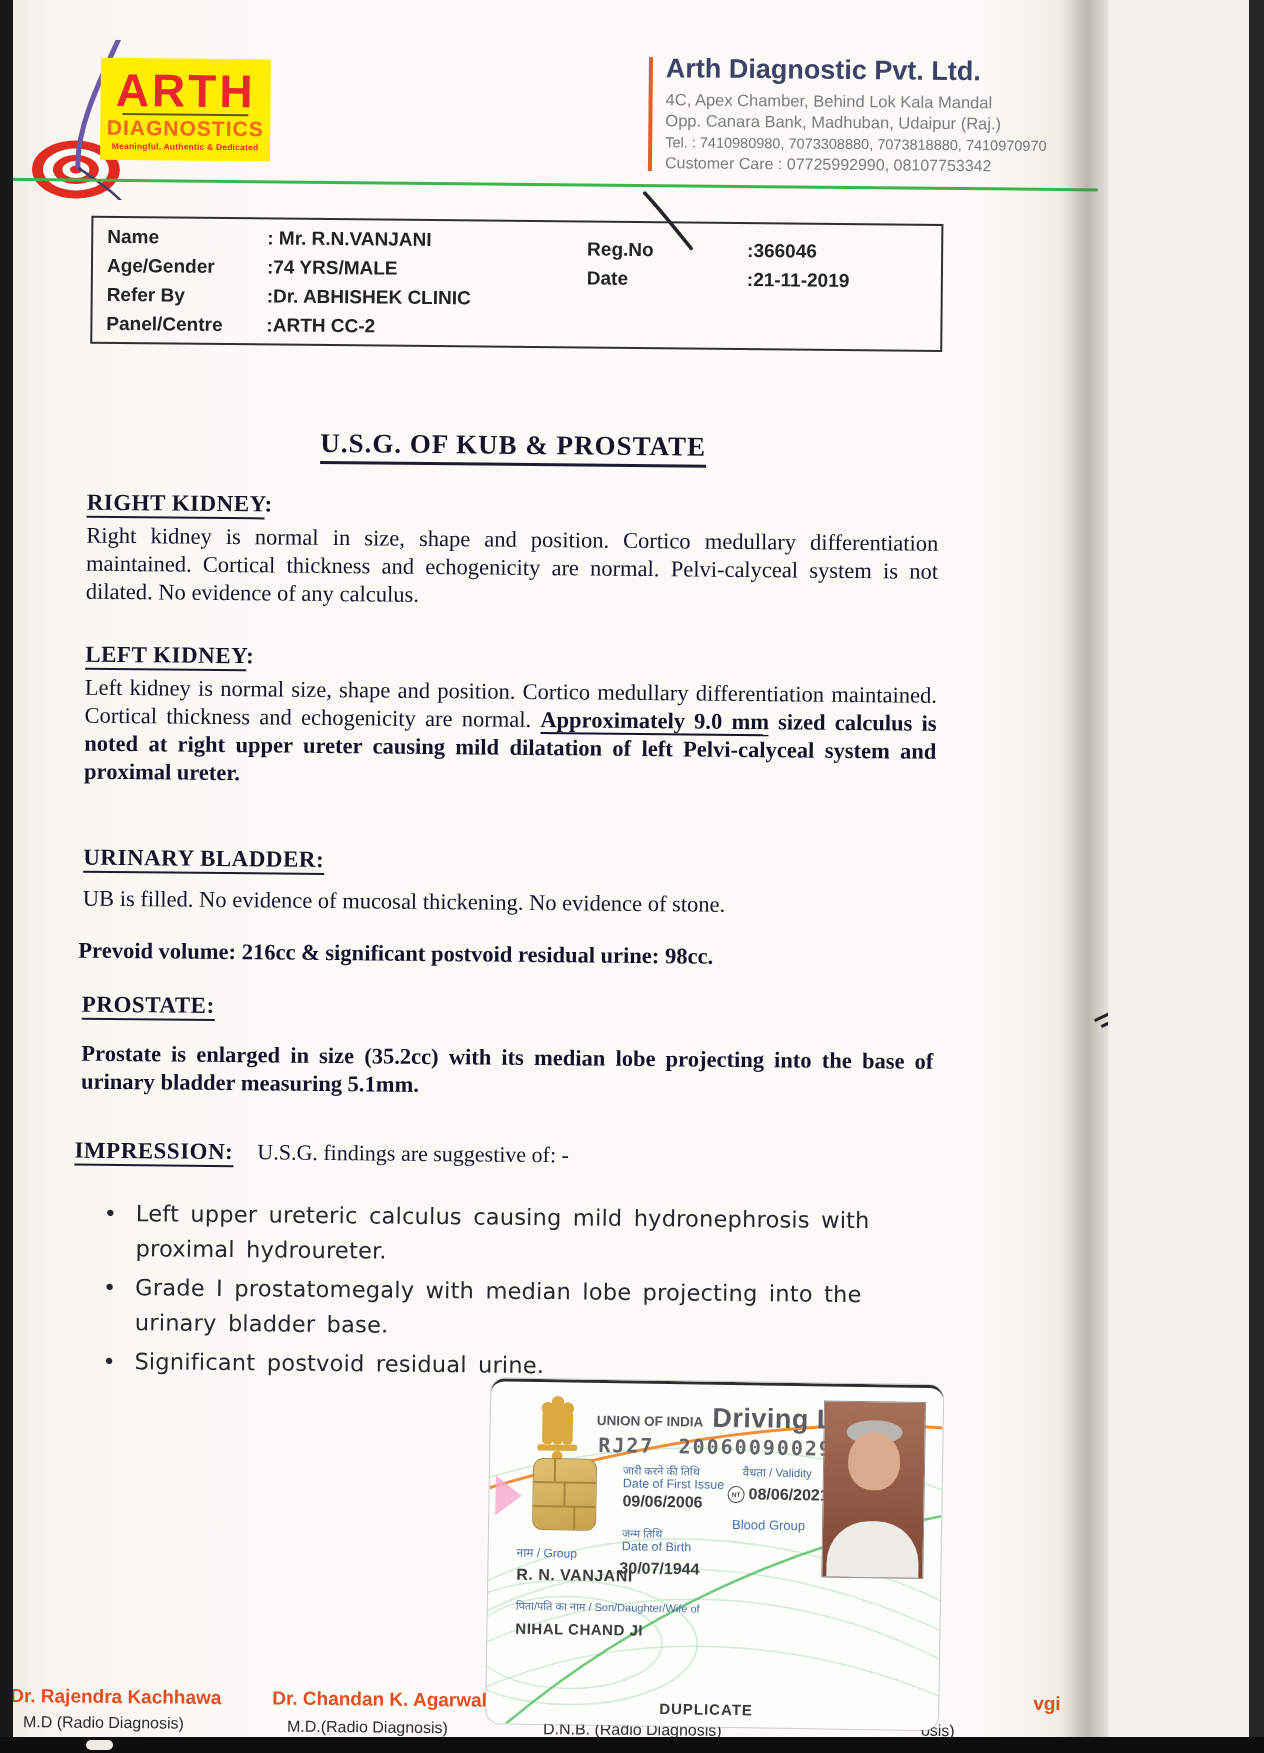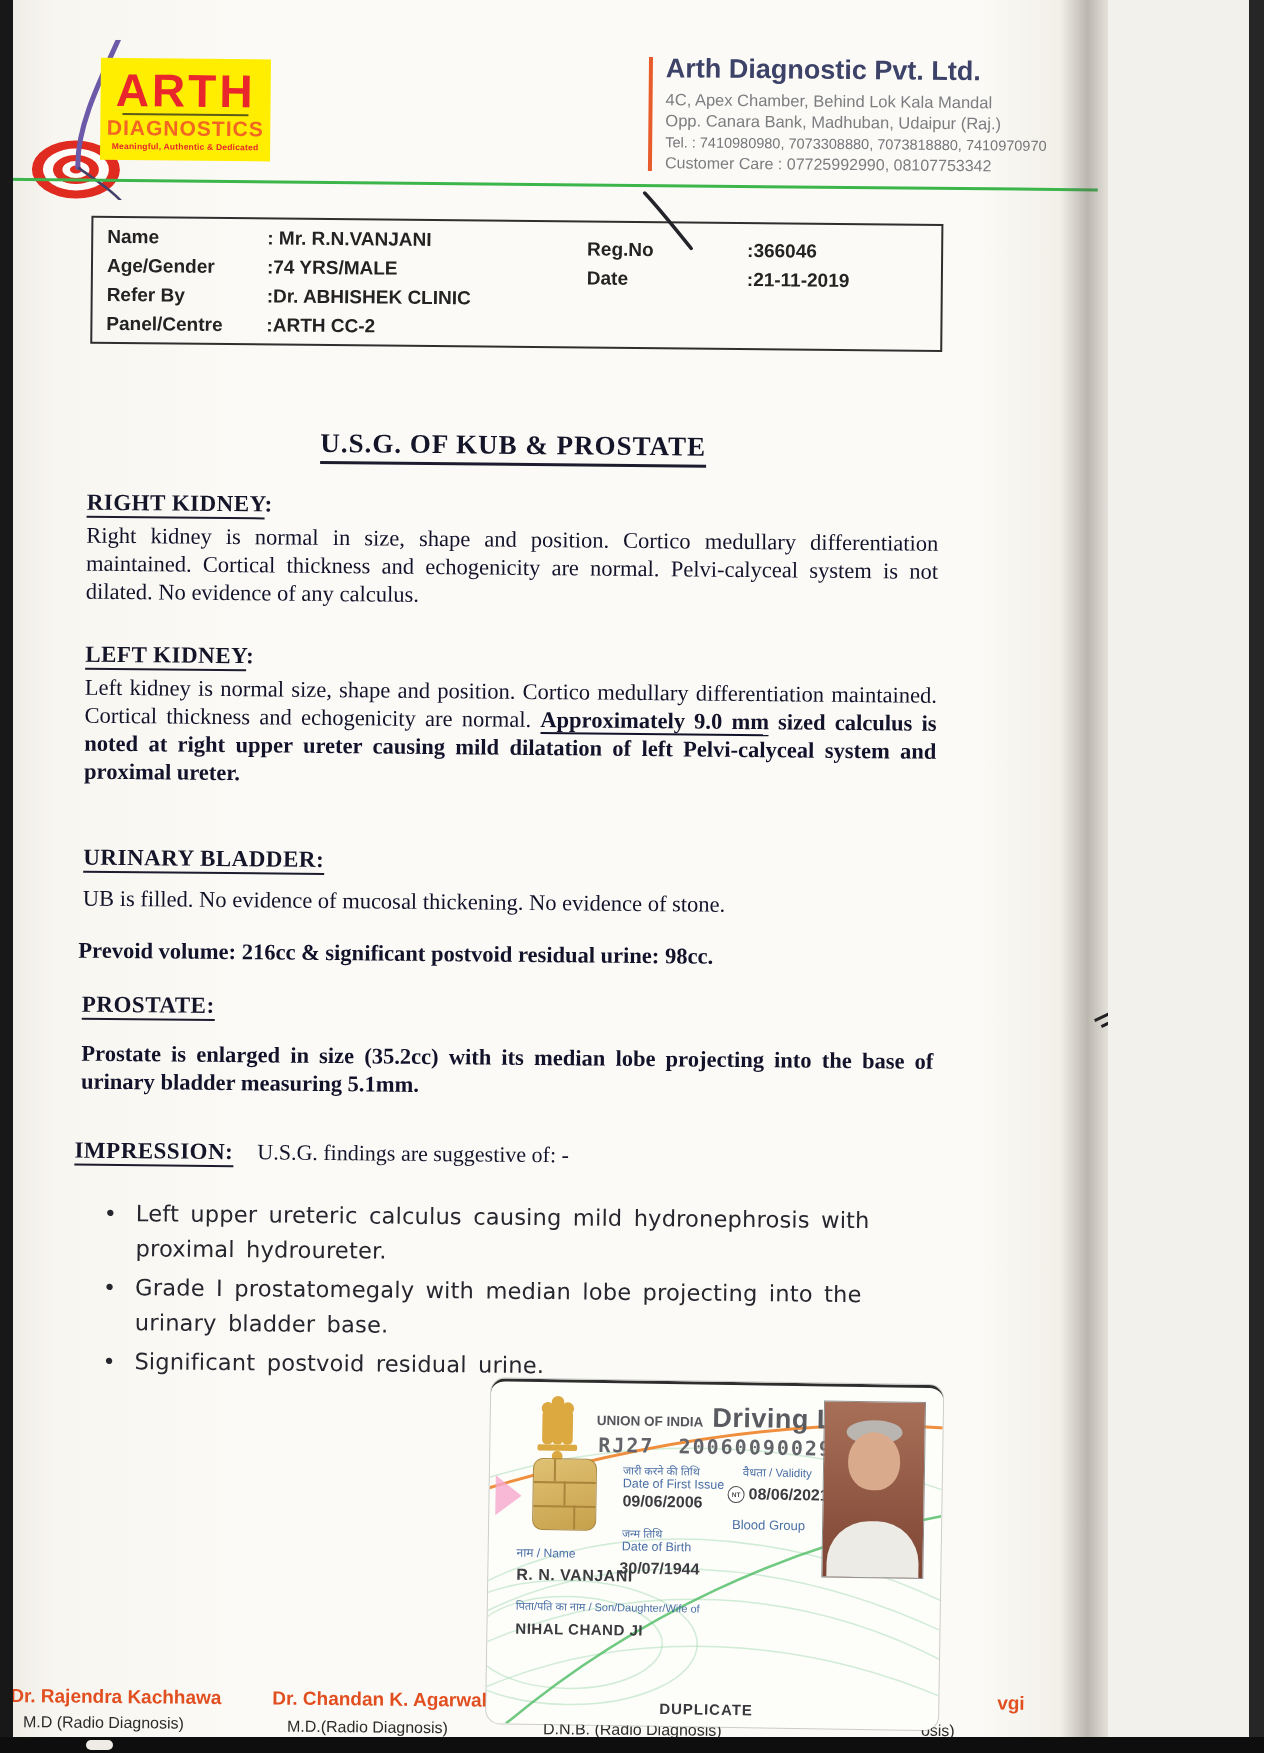--- a/index.html
+++ b/index.html
@@ -284,38 +284,38 @@
       <div class="dl-fi-v">09/06/2006</div>
       <div class="lab dl-val-lab">वैधता / Validity</div>
       <div class="dl-val-v">
         <span class="ntc">NT</span>
         <span>08/06/2021</span>
       </div>
       <div class="lab dl-dob-hi">जन्म तिथि</div>
       <div class="lab dl-dob-en">Date of Birth</div>
       <div class="dl-dob-v">30/07/1944</div>
       <div class="lab dl-blood">Blood Group</div>
-      <div class="lab dl-name-lab">नाम / Name</div>
+      <div class="lab dl-name-lab">नाम / Group</div>
       <div class="dl-name">R. N. VANJANI</div>
       <div class="lab dl-rel-lab">पिता/पति का नाम / Son/Daughter/Wife of</div>
       <div class="dl-rel">NIHAL CHAND JI</div>
       <div class="dl-dup">DUPLICATE</div>
       <div class="photo">
         <div class="hair"></div>
         <div class="face"></div>
         <div class="shirt"></div>
       </div>
     </div>
 
     <div class="doc-name" style="left:25px;top:1686px">Dr. Rajendra Kachhawa</div>
     <div class="doc-qual" style="left:38px;top:1714px">M.D (Radio Diagnosis)</div>
     <div class="doc-name" style="left:287px;top:1686px">Dr. Chandan K. Agarwal</div>
     <div class="doc-qual" style="left:302px;top:1716px">M.D.(Radio Diagnosis)</div>
     <div class="doc-qual" style="left:558px;top:1716px">D.N.B. (Radio Diagnosis)</div>
-    <div class="doc-name" style="left:1012px;top:1684px">vgi</div>
+    <div class="doc-name" style="left:1048px;top:1684px">vgi</div>
     <div class="doc-qual" style="left:936px;top:1714px">osis)</div>
 
     <div class="ink">
         <i></i>
         <i></i>
       </div>
   </div>
 
   <div class="curl"></div>
   <div class="right-area"></div>

